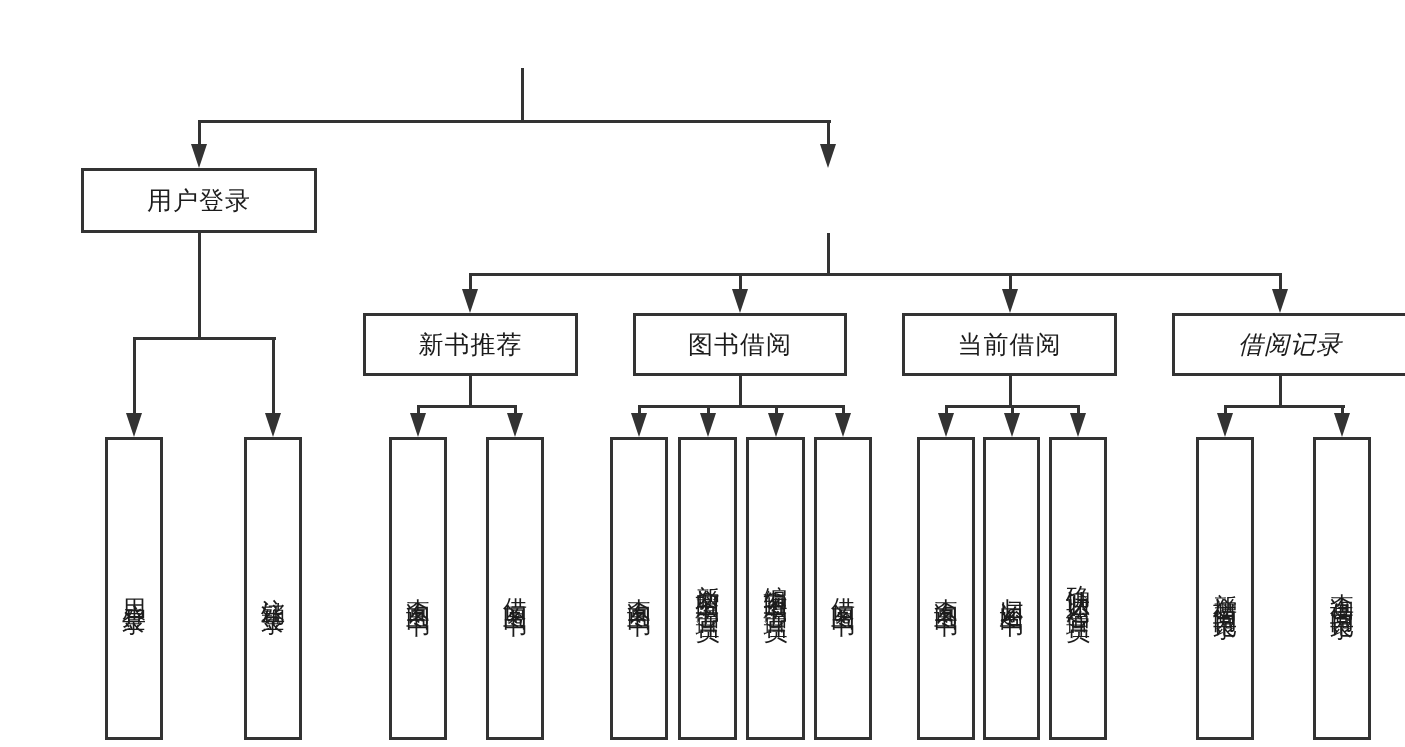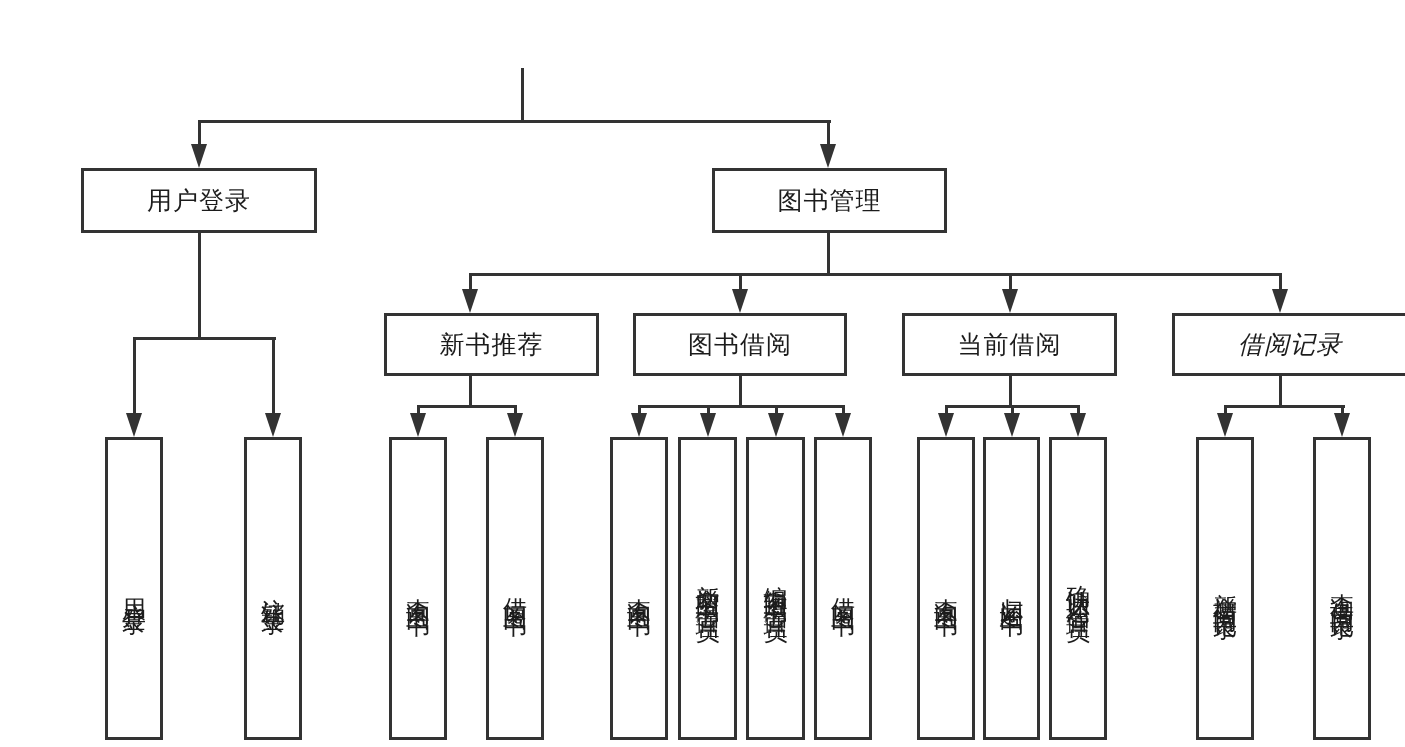--- a/index.html
+++ b/index.html
@@ -124,23 +124,22 @@
 
   <div class="vl" style="left:1279px;top:376px;height:29px;"></div>
   <div class="hl" style="left:1224px;top:405px;width:121px;"></div>
   <div class="vl" style="left:1224px;top:405px;height:10px;"></div>
   <div class="arw" style="left:1217px;top:413px;"></div>
   <div class="vl" style="left:1341px;top:405px;height:10px;"></div>
   <div class="arw" style="left:1334px;top:413px;"></div>
 
 
   <div class="bx" style="left:81px;top:168px;width:236px;height:65px;">用户登录</div>
-  <div class="bx" style="left:712px;top:168px;width:235px;height:65px;">图书管理</div>
 
-  <div class="bx" style="left:363px;top:313px;width:215px;height:63px;margin-left:21px;">新书推荐</div>
+  <div class="bx" style="left:363px;top:313px;width:215px;height:63px;">新书推荐</div>
   <div class="bx" style="left:633px;top:313px;width:214px;height:63px;">图书借阅</div>
   <div class="bx" style="left:902px;top:313px;width:215px;height:63px;">当前借阅</div>
   <div class="bx" style="left:1172px;top:313px;width:236px;height:63px;font-style:italic;">借阅记录</div>
 
   <div class="bx" style="left:105px;top:437px;width:58px;height:303px;">
     <span class="vt">用户登录</span>
   </div>
   <div class="bx" style="left:244px;top:437px;width:58px;height:303px;">
     <span class="vt">注销登录</span>
   </div>

